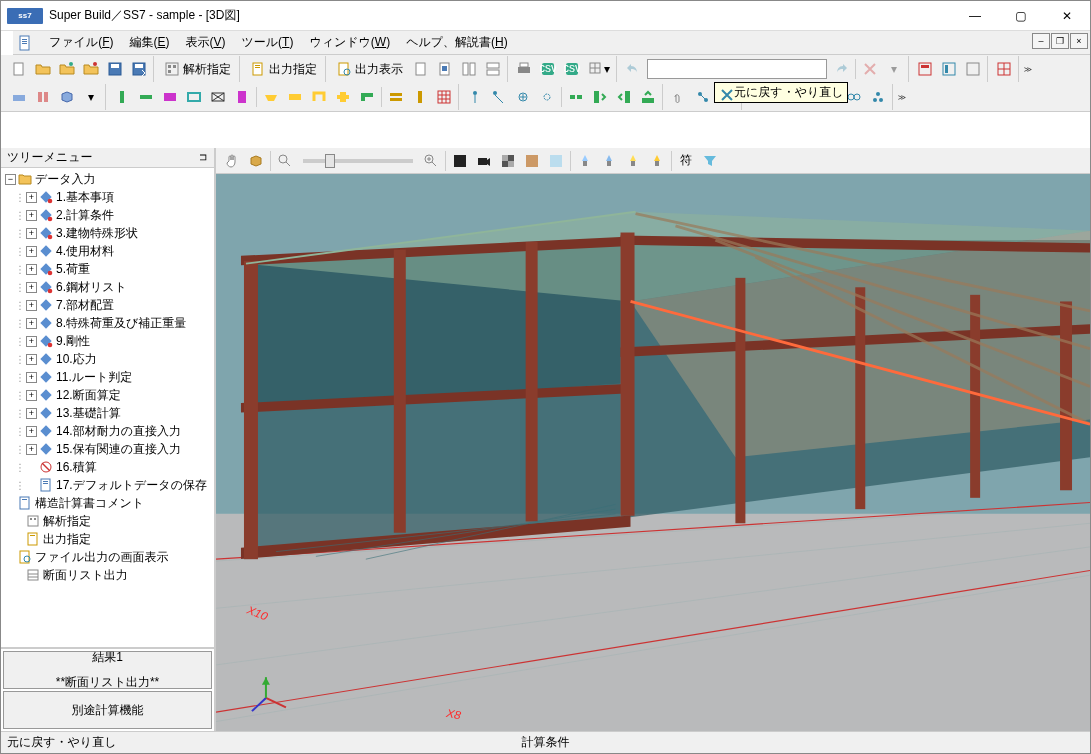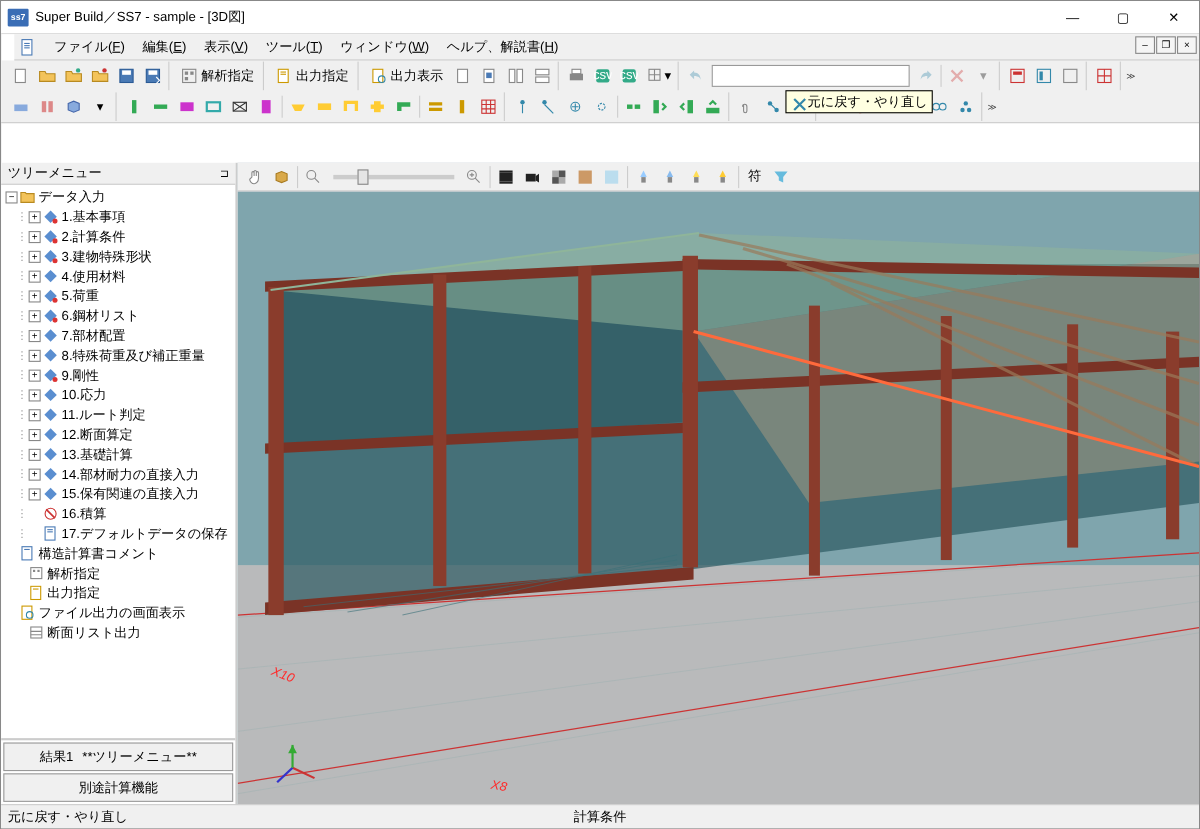--- a/index.html
+++ b/index.html
@@ -1,19 +1,19 @@
 <!DOCTYPE html>
 <html><head>
 <meta charset="utf-8">
 <style>
 * { box-sizing: border-box; margin: 0; padding: 0; font-family: "Yu Gothic UI", "Meiryo", sans-serif; font-size: 12px; }
 body { width: 1091px; height: 754px; background: #fff; overflow: hidden; border: 1px solid #888; display: flex; flex-direction: column; }
 
 .titlebar { height: 30px; background: #fff; display: flex; align-items: center; padding-left: 6px; border-bottom: 1px solid #ddd; }
-.titlebar .app-icon { width: 19px; height: 16px; background: #3a6db5; color: #fff; font-size: 8px; font-weight: bold; display: inline-flex; align-items: center; justify-content: center; margin-right: 6px; border-radius: 1px; }
+.titlebar .app-icon { width: 36px; height: 16px; background: #3a6db5; color: #fff; font-size: 8px; font-weight: bold; display: inline-flex; align-items: center; justify-content: center; margin-right: 6px; border-radius: 1px; }
 .titlebar .title-text { flex: 1; color: #000000; }
 .titlebar .win-btns { display: flex; }
 .titlebar .win-btn { width: 46px; height: 30px; display: flex; align-items: center; justify-content: center; }
 
 .menubar { height: 24px; background: #f0f0f0; display: flex; align-items: center; padding-left: 4px; border-bottom: 1px solid #ccc; position: relative; margin-left: 12px; }
 .menubar .doc-icon { width: 16px; height: 16px; margin-right: 8px; display: inline-flex; align-items: center; justify-content: center; }
 .menubar .menu-item { padding: 2px 8px; cursor: default; }
 .menubar .menu-item u { text-decoration: underline; }
 .menubar .mdi-btns { position: absolute; right: 2px; top: 2px; display: flex; gap: 0; }
 .menubar .mdi-btn { width: 18px; height: 16px; border: 1px solid #888; background: #f5f5f5; font-size: 9px; display: flex; align-items: center; justify-content: center; margin-left: 1px; }
@@ -37,21 +37,21 @@
 .tree-panel { width: 215px; background: #fff; border-right: 2px solid #ccc; display: flex; flex-direction: column; }
 .tree-header { height: 20px; background: #f0f0f0; border-bottom: 1px solid #ccc; display: flex; align-items: center; padding: 0 6px; font-size: 11px; }
 .tree-header .pin { margin-left: auto; font-size: 10px; transform: rotate(90deg); }
 .tree-body { flex: 1; overflow: auto; padding: 2px 0; }
 .tree-node { display: flex; align-items: center; height: 18px; padding-left: 4px; white-space: nowrap; cursor: default; }
 .tree-toggle { width: 11px; height: 11px; border: 1px solid #888; font-size: 9px; line-height: 9px; text-align: center; margin-right: 2px; background: #fff; }
 .tree-dots { color: #999; font-size: 10px; letter-spacing: -1px; margin: 0 2px; }
 .tree-icon { width: 14px; height: 14px; margin-right: 3px; display: inline-flex; align-items: center; justify-content: center; }
 .tree-label { font-size: 12px; }
 .tree-footer { border-top: 2px solid #ccc; }
-.tree-footer .btn { height: 26px; border: 1px solid #999; background: #f0f0f0; display: flex; align-items: center; justify-content: center; margin: 2px; gap: 8px; }
+.tree-footer .btn { height: 38px; border: 1px solid #999; background: #f0f0f0; display: flex; align-items: center; justify-content: center; margin: 2px; gap: 8px; flex-direction: column; }
 
 .view-area { flex: 1; display: flex; flex-direction: column; background: #aabbc1; position: relative; }
 .view-toolbar { height: 26px; background: #f0f0f0; border-bottom: 1px solid #ccc; display: flex; align-items: center; padding: 0 4px; }
 .zoom-slider { width: 110px; height: 4px; background: #ccc; margin: 0 6px; position: relative; }
 .zoom-slider .thumb { position: absolute; width: 10px; height: 14px; background: #e5e5e5; border: 1px solid #888; top: -5px; left: 22px; }
 .view-canvas { flex: 1; position: relative; overflow: hidden; }
 
 .statusbar { height: 22px; background: #f0f0f0; border-top: 1px solid #ccc; display: flex; align-items: center; padding: 0 6px; font-size: 11px; }
 .statusbar .center { position: absolute; left: 50%; transform: translateX(-50%); }
 
@@ -844,21 +844,21 @@
                 <line x1="2" y1="9" x2="12" y2="9" stroke="#888"></line>
               </svg>
             </span>
             <span class="tree-label">断面リスト出力</span>
           </div>
         </div>
     </div>
     <div class="tree-footer">
       <div class="btn">
         <span>結果1</span>
-        <span>**ツリーメニュー**</span>
+        <span>**断面リスト出力**</span>
       </div>
       <div class="btn">
         <span>別途計算機能</span>
       </div>
     </div>
   </div>
 
   <div class="view-area">
     <div class="view-toolbar">
       <span class="tb-btn">

